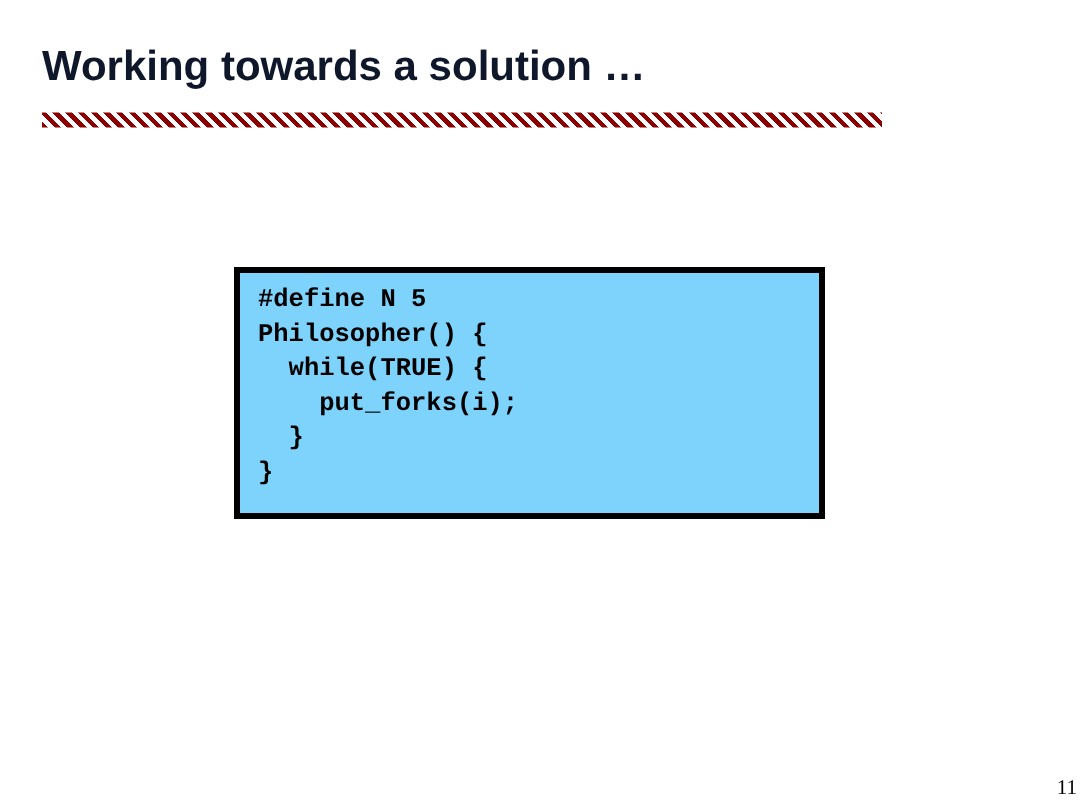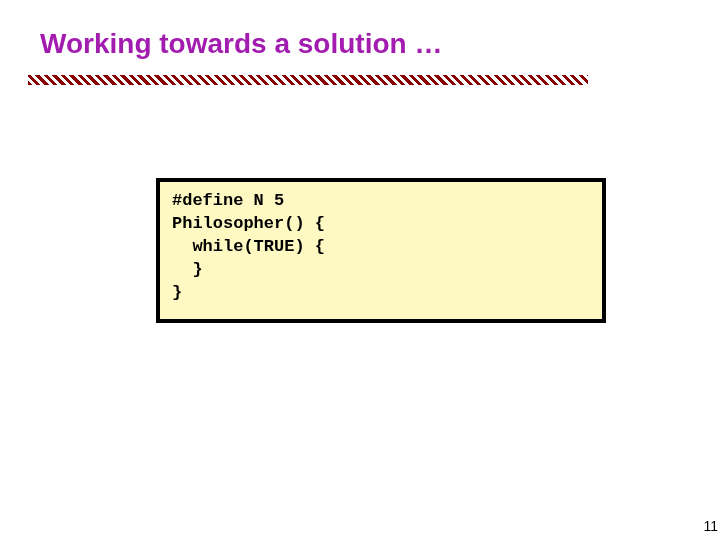--- a/index.html
+++ b/index.html
@@ -6,75 +6,76 @@
     body {
       width: 720px;
       height: 540px;
       background: #ffffff;
       position: relative;
       font-family: Arial, sans-serif;
     }
     .title {
       position: absolute;
       top: 28px;
-      left: 40px;
+      left: 28px;
       font-family: "Comic Sans MS", cursive, sans-serif;
       font-size: 28px;
       font-weight: bold;
-      color: #a21caf;
+      color: #0f172a;
     }
     .divider {
       position: absolute;
       top: 75px;
       left: 28px;
       width: 560px;
       height: 10px;
       background: repeating-linear-gradient(
         45deg,
         #8b0000,
         #8b0000 3px,
         #ffffff 3px,
         #ffffff 6px
       );
     }
     .code-box {
       position: absolute;
       top: 178px;
       left: 156px;
-      width: 450px;
+      width: 394px;
       border: 4px solid #000000;
-      background: #fef9c3;
+      background: #7dd3fc;
       padding: 8px 12px 14px 12px;
     }
     .code-line {
       font-family: "Courier New", Courier, monospace;
       font-size: 17px;
       font-weight: bold;
       color: #000000;
       line-height: 1.35;
       white-space: pre;
     }
     .page-number {
       position: absolute;
       bottom: 6px;
       right: 2px;
       font-size: 14px;
       color: #000000;
-      font-family: Liberation Sans, sans-serif;
+      font-family: Liberation Serif, serif;
     }
   </style>
 </head>
 <body>
 
 <div class="title">Working towards a solution …</div>
 
 <div class="divider"></div>
 
 <div class="code-box">
   <div class="code-line">#define N 5</div>
   <div class="code-line"></div>
   <div class="code-line">Philosopher() {</div>
   <div class="code-line">  while(TRUE) {</div>
+  <div class="code-line">    put_forks(i);</div>
   <div class="code-line">  }</div>
   <div class="code-line">}</div>
 </div>
 
 <div class="page-number">11</div>
 
 </body></html>

